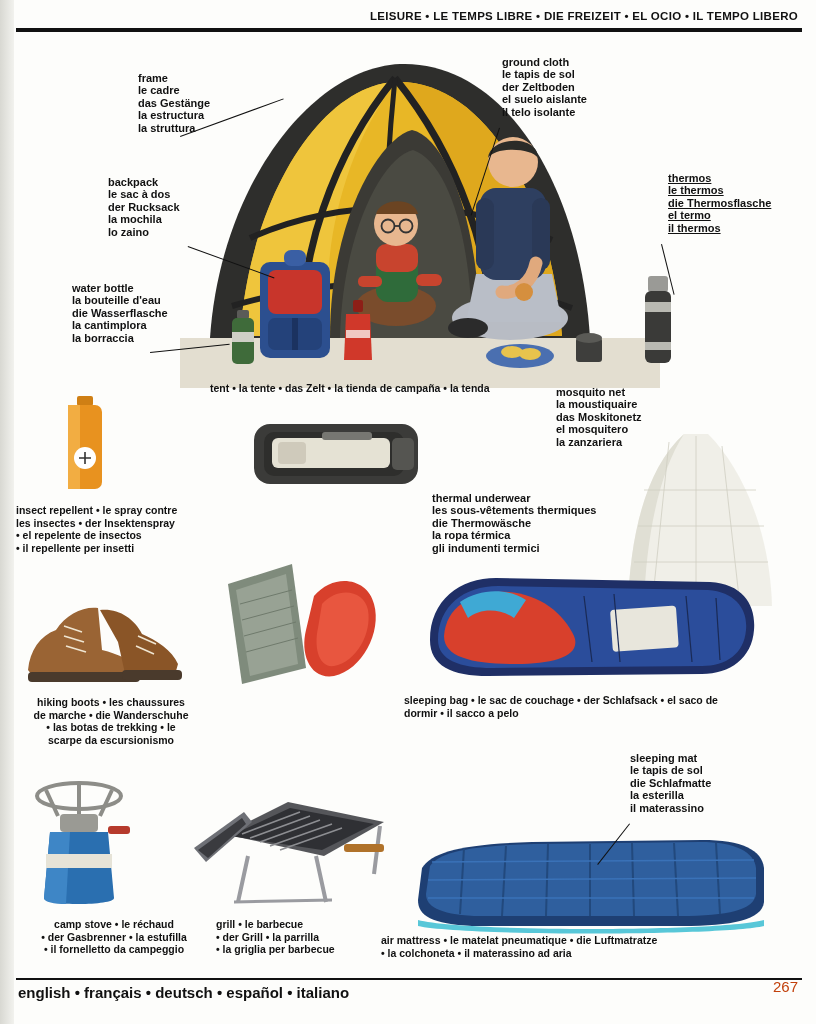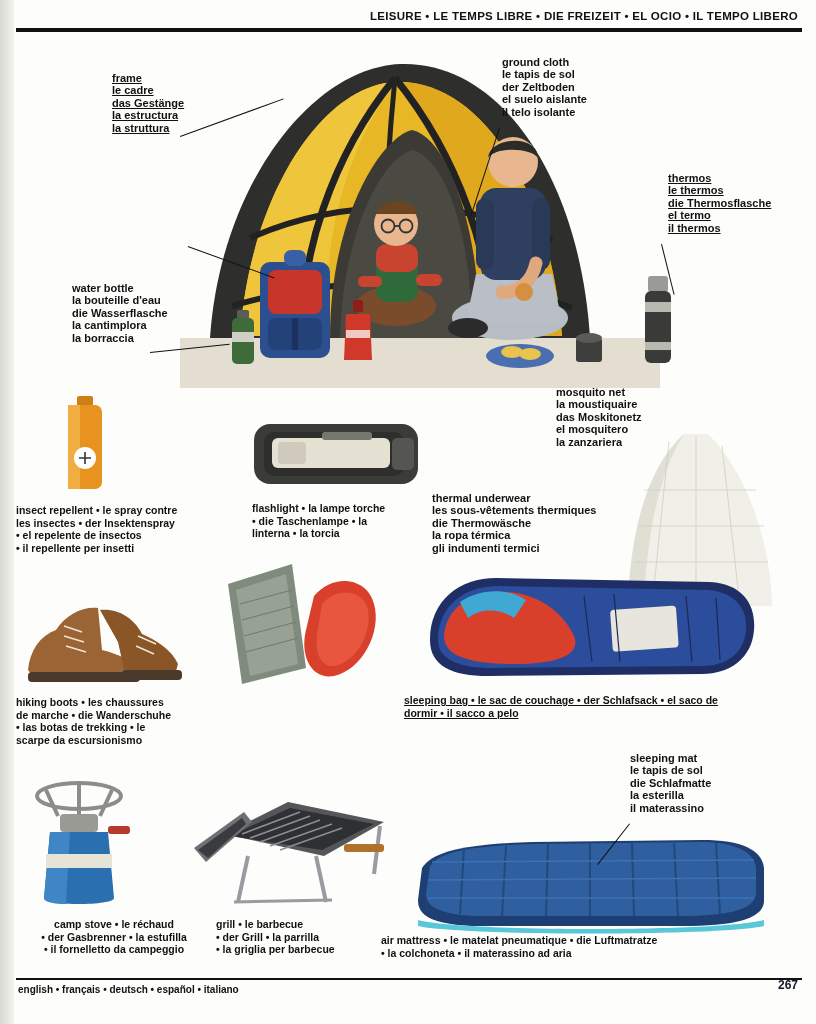--- a/index.html
+++ b/index.html
@@ -33,25 +33,25 @@
   .rule{
     position:absolute;left:16px;top:28px;width:786px;height:4px;
     background:#111;
   }
   .rule2{
     position:absolute;left:16px;top:978px;width:786px;height:2px;
     background:#111;
   }
   .footer{
     position:absolute;left:18px;top:984px;
-    font-size:10px;font-weight:bold;color:#111;
+    font-size:15px;font-weight:bold;color:#111;
   }
   .pagenum{
     position:absolute;right:18px;top:978px;
-    font-size:12px;font-weight:bold;color:#0f172a;
+    font-size:15px;font-weight:normal;color:#c2410c;
   }
   .lbl{
     position:absolute;
     font-size:11px;line-height:12.4px;
     color:#111;font-weight:bold;
     white-space:pre-line;
   }
   .cap{
     position:absolute;
     font-size:10.5px;line-height:12.6px;
@@ -147,50 +147,56 @@
     <rect x="6" y="30" width="24" height="8" fill="#f0c9c3"></rect>
   </svg>
 
   <svg class="art" style="left:640px;top:276px;" width="36" height="92" viewBox="0 0 36 92">
     <rect x="8" y="0" width="20" height="16" rx="3" fill="#9a9a96"></rect>
     <rect x="5" y="15" width="26" height="72" rx="6" fill="#3a3a38"></rect>
     <rect x="5" y="26" width="26" height="10" fill="#b9b9b2"></rect>
     <rect x="5" y="66" width="26" height="8" fill="#b9b9b2"></rect>
   </svg>
 
-  <div class="lbl" style="left:112px;top:72px;width:110px;text-decoration:underline;">frame
+  <div class="lbl" style="left:138px;top:72px;width:110px;">frame
 le cadre
 das Gestänge
 la estructura
 la struttura</div>
   <div class="ln" style="left:180px;top:136px;width:110px;transform:rotate(-20deg);"></div>
 
   <div class="lbl" style="left:502px;top:56px;width:150px;">ground cloth
 le tapis de sol
 der Zeltboden
 el suelo aislante
 il telo isolante</div>
   <div class="ln" style="left:500px;top:128px;width:92px;transform:rotate(108deg);"></div>
 
+  <div class="lbl" style="left:108px;top:176px;width:120px;">backpack
+le sac à dos
+der Rucksack
+la mochila
+lo zaino</div>
   <div class="ln" style="left:188px;top:246px;width:92px;transform:rotate(20deg);"></div>
 
   <div class="lbl" style="left:668px;top:172px;width:130px;text-decoration:underline;">thermos
 le thermos
 die Thermosflasche
 el termo
 il thermos</div>
   <div class="ln" style="left:662px;top:244px;width:52px;transform:rotate(76deg);"></div>
 
   <div class="lbl" style="left:72px;top:282px;width:140px;">water bottle
 la bouteille d'eau
 die Wasserflasche
 la cantimplora
 la borraccia</div>
   <div class="ln" style="left:150px;top:352px;width:80px;transform:rotate(-6deg);"></div>
 
+  <div class="cap" style="left:210px;top:382px;width:420px;">tent • la tente • das Zelt • la tienda de campaña • la tenda</div>
 
   <svg class="art" style="left:62px;top:396px;" width="46" height="100" viewBox="0 0 46 100">
     <rect x="15" y="0" width="16" height="10" rx="2" fill="#cf7f14"></rect>
     <rect x="6" y="9" width="34" height="84" rx="7" fill="#e8921f"></rect>
     <rect x="6" y="9" width="12" height="84" fill="#f2ad42"></rect>
     <circle cx="23" cy="62" r="11" fill="#ffffff"></circle>
     <path d="M17 62 h12 M23 56 v12" stroke="#333" stroke-width="1.6"></path>
   </svg>
   <div class="cap" style="left:16px;top:504px;width:192px;">insect repellent • le spray contre
 les insectes • der Insektenspray
@@ -198,23 +204,20 @@
 • il repellente per insetti</div>
 
   <svg class="art" style="left:252px;top:418px;" width="168" height="72" viewBox="0 0 168 72">
     <rect x="2" y="6" width="164" height="60" rx="16" fill="#3b3b39"></rect>
     <rect x="12" y="14" width="140" height="44" rx="10" fill="#2e2e2c"></rect>
     <rect x="20" y="20" width="118" height="30" rx="6" fill="#e5e2d4"></rect>
     <rect x="26" y="24" width="28" height="22" rx="4" fill="#cfcabb"></rect>
     <rect x="140" y="20" width="22" height="32" rx="5" fill="#555551"></rect>
     <rect x="70" y="14" width="50" height="8" rx="3" fill="#777772"></rect>
   </svg>
-  <div class="cap" style="left:252px;top:502px;width:180px;">flashlight • la lampe torche
-• die Taschenlampe • la
-linterna • la torcia</div>
 
   <svg class="art" style="left:624px;top:430px;" width="152" height="178" viewBox="0 0 152 178">
     <path d="M60 4 C 20 40 6 110 4 176 L 148 176 C 146 104 120 40 84 4 Z" fill="#efeee6" opacity="0.92"></path>
     <path d="M60 4 C 34 44 22 110 20 176 L 4 176 C 6 110 20 40 60 4 Z" fill="#e0dfd4"></path>
     <g stroke="#cfcec2" stroke-width="0.8">
       <line x1="20" y1="60" x2="132" y2="60"></line>
       <line x1="14" y1="96" x2="140" y2="96"></line>
       <line x1="10" y1="132" x2="144" y2="132"></line>
       <line x1="45" y1="12" x2="28" y2="176"></line>
       <line x1="72" y1="6" x2="72" y2="176"></line>
@@ -239,21 +242,21 @@
     <rect x="6" y="80" width="112" height="10" rx="4" fill="#4a3a2c"></rect>
     <rect x="100" y="78" width="60" height="10" rx="4" fill="#4a3a2c"></rect>
     <g stroke="#f0e6d2" stroke-width="1.6">
       <line x1="42" y1="34" x2="60" y2="40"></line>
       <line x1="42" y1="44" x2="62" y2="50"></line>
       <line x1="44" y1="54" x2="64" y2="60"></line>
       <line x1="116" y1="44" x2="134" y2="52"></line>
       <line x1="114" y1="54" x2="132" y2="62"></line>
     </g>
   </svg>
-  <div class="cap" style="left:16px;top:696px;width:190px;">hiking boots • les chaussures
+  <div class="cap" style="left:16px;top:696px;width:190px;text-align:center;">hiking boots • les chaussures
 de marche • die Wanderschuhe
 • las botas de trekking • le
 scarpe da escursionismo</div>
 
   <svg class="art" style="left:222px;top:560px;" width="160" height="128" viewBox="0 0 160 128">
     <path d="M6 24 L 70 4 L 84 108 L 20 124 Z" fill="#7f8b7c"></path>
     <path d="M14 30 L 64 14 L 76 104 L 28 116 Z" fill="#98a294"></path>
     <g stroke="#6f7a6c" stroke-width="1">
       <line x1="18" y1="44" x2="70" y2="30"></line>
       <line x1="20" y1="60" x2="72" y2="46"></line>
@@ -270,21 +273,21 @@
     <path d="M40 70 C 42 40 70 24 104 26 C 136 28 160 48 170 70 C 178 90 150 98 112 98 C 70 98 40 92 40 70 Z" fill="#d8402c"></path>
     <path d="M56 36 C 76 22 104 22 122 34 L 110 52 C 96 42 76 42 64 52 Z" fill="#3fa9d4"></path>
     <rect x="206" y="44" width="66" height="42" rx="4" fill="#e8e6dc" transform="rotate(-4 206 44)"></rect>
     <g stroke="#1a2a55" stroke-width="1.2">
       <line x1="180" y1="30" x2="188" y2="96"></line>
       <line x1="210" y1="28" x2="216" y2="96"></line>
       <line x1="282" y1="30" x2="288" y2="96"></line>
       <line x1="312" y1="32" x2="316" y2="94"></line>
     </g>
   </svg>
-  <div class="cap" style="left:404px;top:694px;width:380px;text-decoration:underline;">sleeping bag • le sac de couchage • der Schlafsack • el saco de
+  <div class="cap" style="left:404px;top:694px;width:380px;">sleeping bag • le sac de couchage • der Schlafsack • el saco de
 dormir • il sacco a pelo</div>
 
   <svg class="art" style="left:24px;top:770px;" width="110" height="140" viewBox="0 0 110 140">
     <ellipse cx="55" cy="26" rx="42" ry="13" fill="none" stroke="#8d8d88" stroke-width="4"></ellipse>
     <path d="M22 20 L 34 46 M88 20 L 76 46 M55 14 L 55 46" stroke="#8d8d88" stroke-width="4"></path>
     <rect x="36" y="44" width="38" height="18" rx="4" fill="#9a9a94"></rect>
     <path d="M26 62 L 84 62 L 90 128 C 90 136 20 136 20 128 Z" fill="#2a6fb0"></path>
     <path d="M26 62 L 46 62 L 42 134 C 30 134 20 132 20 128 Z" fill="#3e86c6"></path>
     <rect x="22" y="84" width="66" height="14" fill="#e6e3d7"></rect>
     <rect x="84" y="56" width="22" height="8" rx="3" fill="#b63a2c"></rect>

